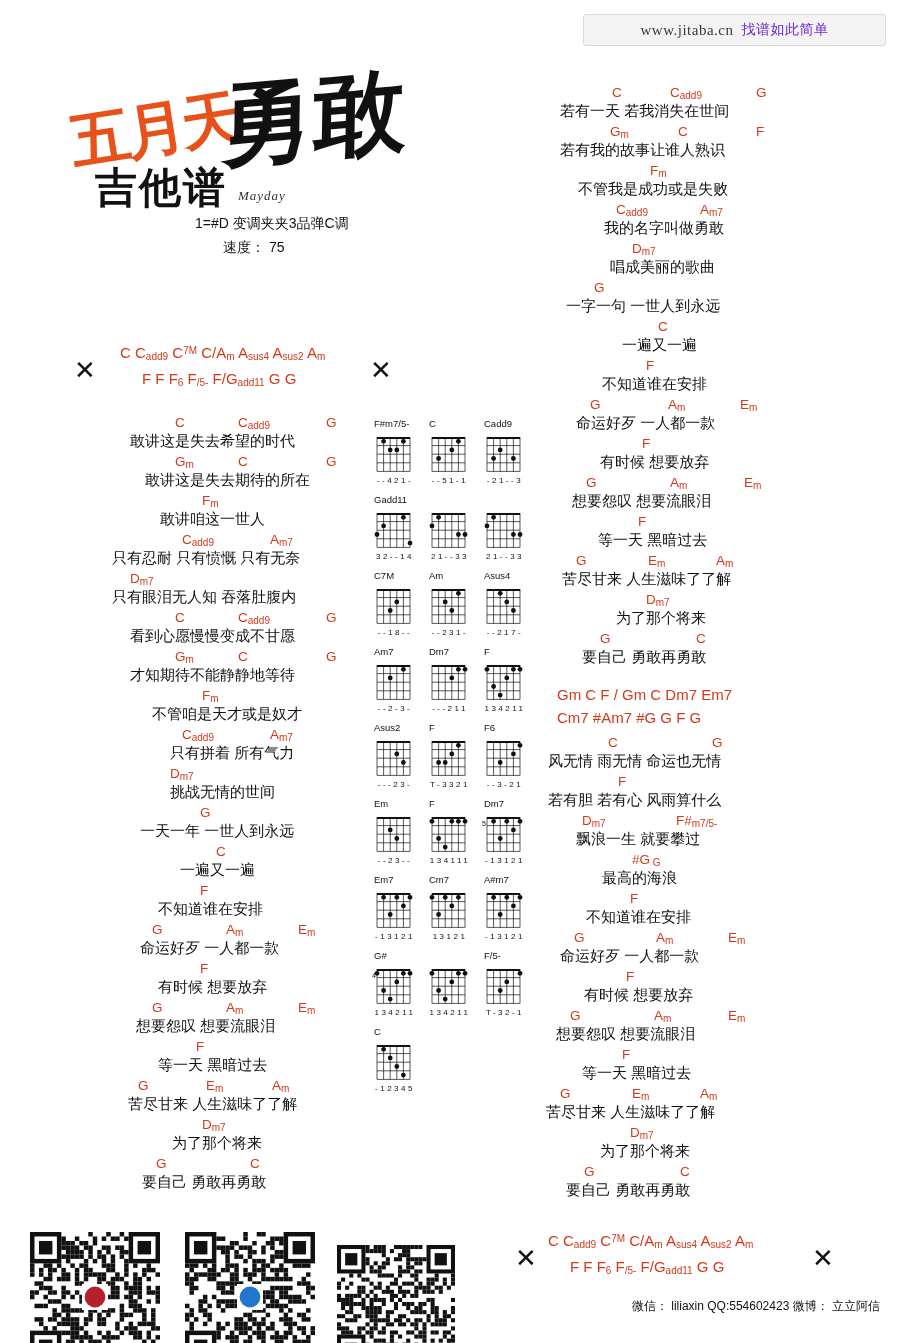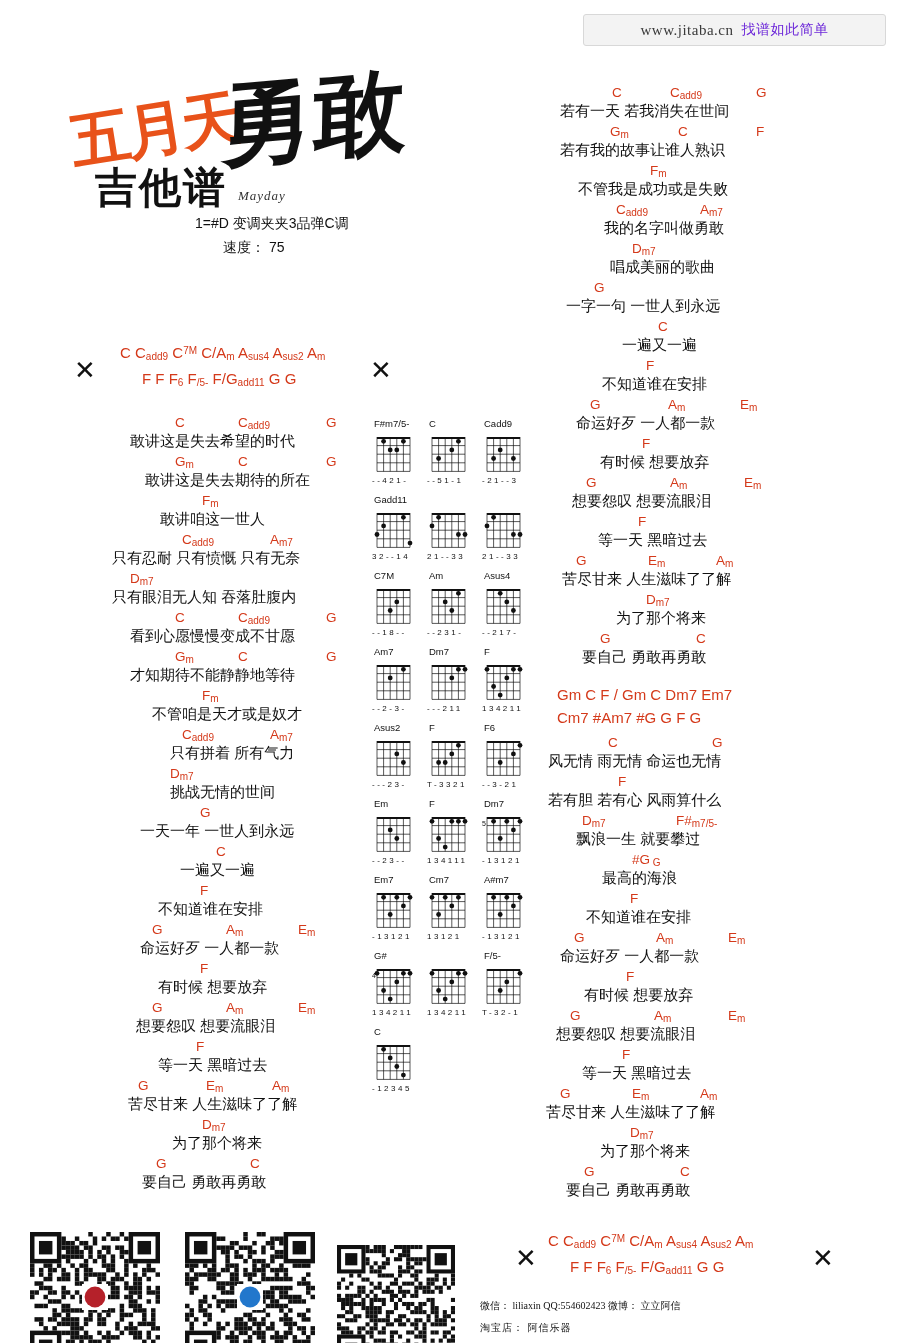--- a/index.html
+++ b/index.html
@@ -72,34 +72,34 @@
 
   .col-left { left:130px; top:415px; width:240px; }
   .col-right { left:560px; top:85px; width:280px; }
 
   
   .diagrams { position:absolute; left:372px; top:418px; width:160px; }
   .diag-row { display:flex; gap:9px; margin-bottom:7px; }
   .diag { width:46px; }
   .diag .name { font-size:9.5px; color:#111; height:12px; text-align:left; padding-left:2px; white-space:nowrap;}
   .diag svg { display:block; }
-  .diag .fingers { font-size:8px; color:#111; text-align:left; letter-spacing:2.5px; height:11px; }
+  .diag .fingers { font-size:8px; color:#111; text-align:center; letter-spacing:2.5px; height:11px; }
 
   
   .bridge { position:absolute; left:557px; top:683px; color:#d4391a; font-size:15px; line-height:23px; }
 
   
   .outro { position:absolute; left:548px; top:1228px; width:300px; }
   .outro .intro-line { font-size:15px; }
 
   
   .qr { position:absolute; }
   .qr canvas, .qr .code { display:block; }
 
-  .contact { position:absolute; left:480px; top:1295px; width:400px; text-align:left; font-size:10px; color:#111; line-height:22px;font-family:Liberation Serif, serif;}
+  .contact { position:absolute; left:480px; top:1295px; width:400px; text-align:right; font-size:12px; color:#111; line-height:22px;}
   .contact .line2 { letter-spacing:1px; }
 </style>
 </head>
 <body>
 
 <div class="page">
 
   <div class="watermark">
     <span class="url">www.jitaba.cn</span>
     <span class="tag">找谱如此简单</span>
@@ -2197,16 +2197,15 @@
           <rect x="97.6551724137931" y="8.137931034482758" width="12.206896551724137" height="12.206896551724137" fill="#111"></rect>
           <rect x="0" y="89.51724137931033" width="28.48275862068965" height="28.48275862068965" fill="#111"></rect>
           <rect x="4.068965517241379" y="93.58620689655172" width="20.344827586206897" height="20.344827586206897" fill="#fff"></rect>
           <rect x="8.137931034482758" y="97.6551724137931" width="12.206896551724137" height="12.206896551724137" fill="#111"></rect>
         </svg></div>
 
   </div>
 
   <div class="contact">
     <div>微信： liliaxin   QQ:554602423   微博： 立立阿信</div>
-    <div class="line2">淘宝店： 阿信乐器</div>
   </div>
 
 </div>
 
 </body></html>

